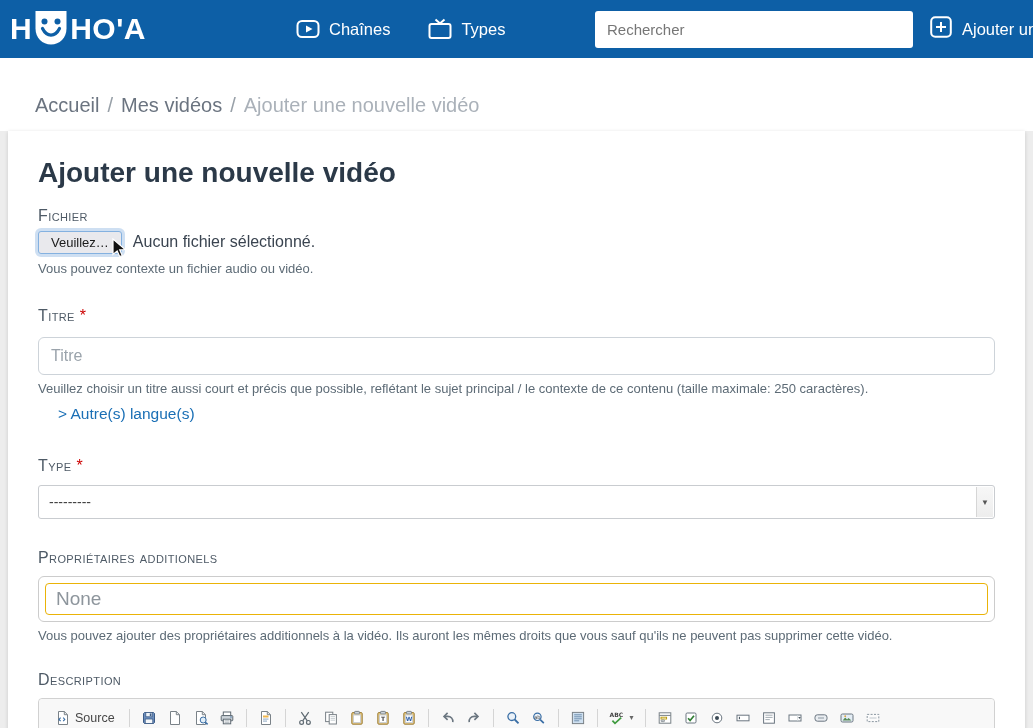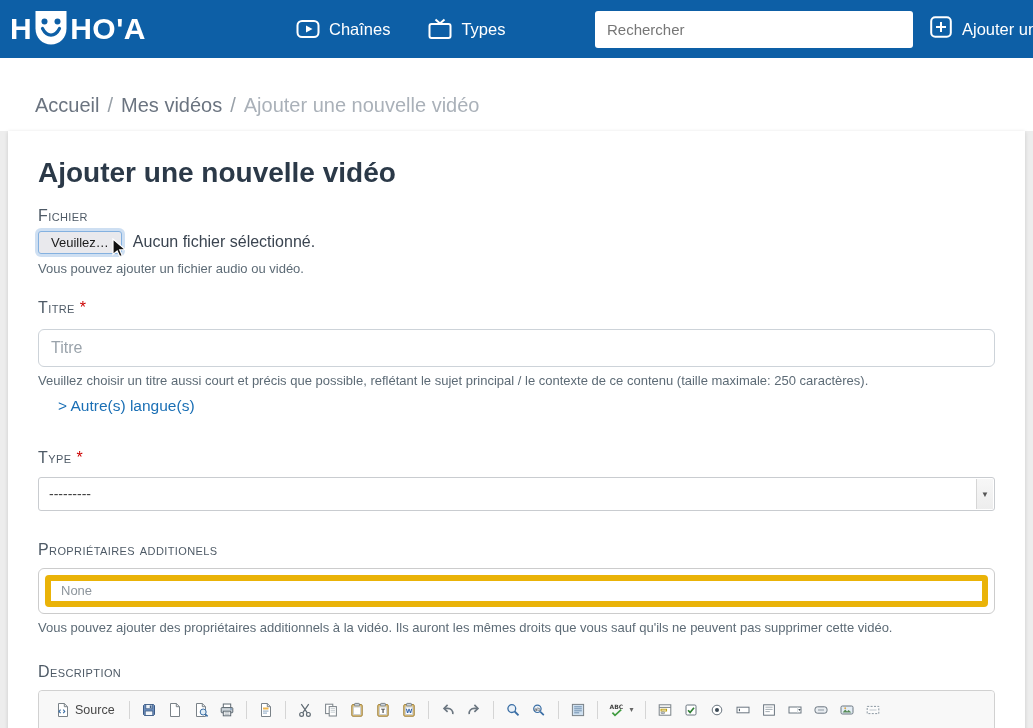--- a/index.html
+++ b/index.html
@@ -38,21 +38,21 @@
   
   .content-bg{background:#ededed;padding:0 8px}
   .card{background:#fff;box-shadow:0 1px 4px rgba(0,0,0,.15);
         padding:26px 30px 40px;min-height:640px}
   h1{font-size:28px;font-weight:700;color:var(--c-title);margin:0 0 18px}
 
   .lbl{display:block;font-variant:small-caps;letter-spacing:.4px;color:#4e5a66;
        font-size:16px;line-height:1.15;margin-bottom:4px}
   .req{color:var(--c-required);font-size:16px;vertical-align:top;margin-left:5px}
 
-  .g-file{margin-bottom:22px}
+  .g-file{margin-bottom:30px}
   .g-title{margin-bottom:34px}
   .g-type{margin-bottom:30px}
   .g-owners{margin-bottom:28px}
 
   .file-row{position:relative;display:flex;align-items:center;height:26px}
   .file-btn{font-size:13px;font-family:inherit;padding:3px 12px;background:#e9e9ed;
             border:1px solid #84b1e0;border-radius:3px;color:#1b1b1b;
             box-shadow:0 0 0 3px rgba(80,140,210,.28);cursor:pointer}
   .file-none{margin-left:11px;font-size:16px;color:#3a4450}
   .cursor{position:absolute;left:74px;top:9px;pointer-events:none}
@@ -67,22 +67,22 @@
 
   .select{margin-top:10px;height:34px;border:1px solid #c9ccd0;border-radius:3px;
           background:#fff;display:flex;align-items:center;position:relative;
           font-size:14px;color:#444;padding-left:10px;cursor:default}
   .select-arrow{position:absolute;right:1px;top:1px;bottom:1px;width:17px;
                 background:linear-gradient(#f7f7f7,#ededed);border-left:1px solid #d6d6d6;
                 display:flex;align-items:center;justify-content:center;
                 font-size:8px;color:#555}
 
   .owners-box{margin-top:8px;border:1px solid #ccc;border-radius:6px;padding:6px;background:#fff}
-  .owners-input{width:100%;height:32px;border:6px solid #eab308;border-radius:4px;
-                padding:0 10px;font-size:13px;outline:none;font-family:inherit;color:#333}
+  .owners-input{width:100%;height:32px;border:1px solid #eab308;border-radius:4px;
+                padding:0 10px;font-size:19px;outline:none;font-family:inherit;color:#333}
   .owners-input::placeholder{color:#8d959c}
 
   .editor{margin-top:8px;border:1px solid #d1d1d1;border-radius:4px 4px 0 0;background:#fff}
   .editor-toolbar{background:#f8f8f8;border-bottom:1px solid #d1d1d1;padding:6px 8px;
                   display:flex;align-items:center;flex-wrap:wrap;border-radius:4px 4px 0 0}
   .tb-btn{display:inline-flex;align-items:center;gap:4px;height:26px;padding:0 4px;
           background:transparent;border:1px solid transparent;border-radius:2px;
           font-size:12.5px;color:#474747;font-family:inherit;cursor:pointer}
   .tb-source{padding:0 7px}
   .tb-sep{width:1px;height:18px;background:#d5d5d5;margin:0 6px;flex:none}
@@ -143,21 +143,21 @@
       <label class="lbl">Fichier</label>
       <div class="file-row">
         <button class="file-btn">Veuillez…</button>
         <span class="file-none">Aucun fichier sélectionné.</span>
         <span class="cursor">
           <svg width="16" height="22" viewBox="0 0 16 22">
             <path d="M1 1v15.4l4.2-3.5 2.5 5.6 2.5-1.1-2.5-5.5 5.5-.4z" fill="#111" stroke="#fff" stroke-width="1.2"></path>
           </svg>
         </span>
       </div>
-      <div class="help">Vous pouvez ajouter un fichier audio ou vidéo.</div>
+      <div class="help">Vous pouvez contexte un fichier audio ou vidéo.</div>
     </div>
 
     <div class="g-title">
       <label class="lbl">
         <span>Titre</span><span class="req">*</span>
       </label>
       <input class="text-input" type="text" placeholder="Titre" style="">
       <div class="help">Veuillez choisir un titre aussi court et précis que possible, reflétant le sujet principal / le contexte de ce contenu (taille maximale: 250 caractères).</div>
       <a class="lang-link">&gt; Autre(s) langue(s)</a>
     </div>

